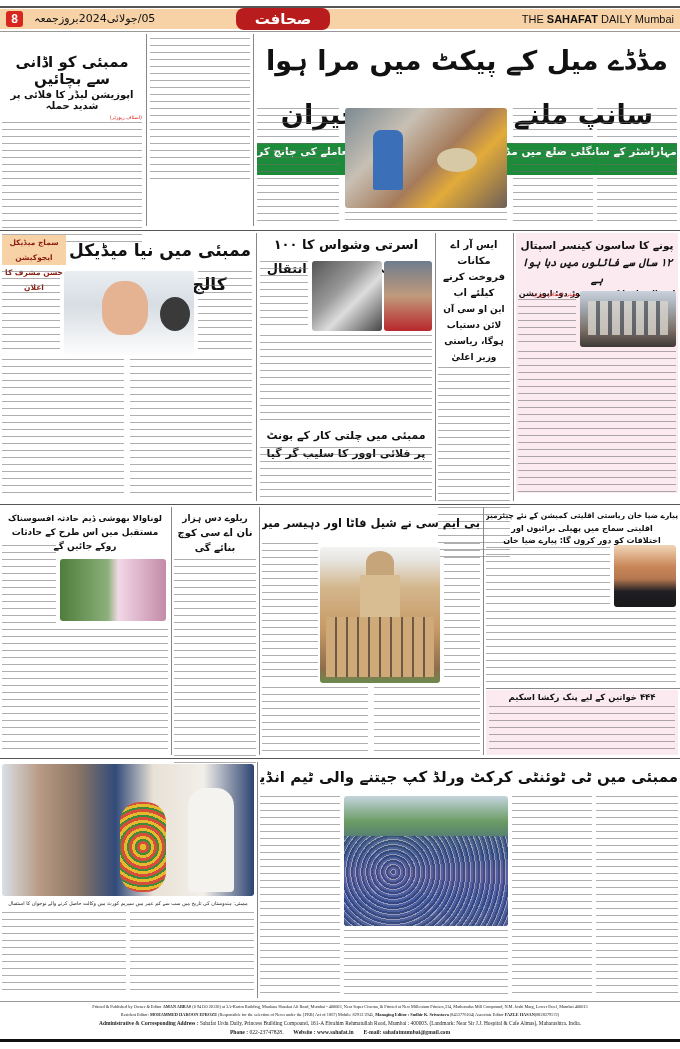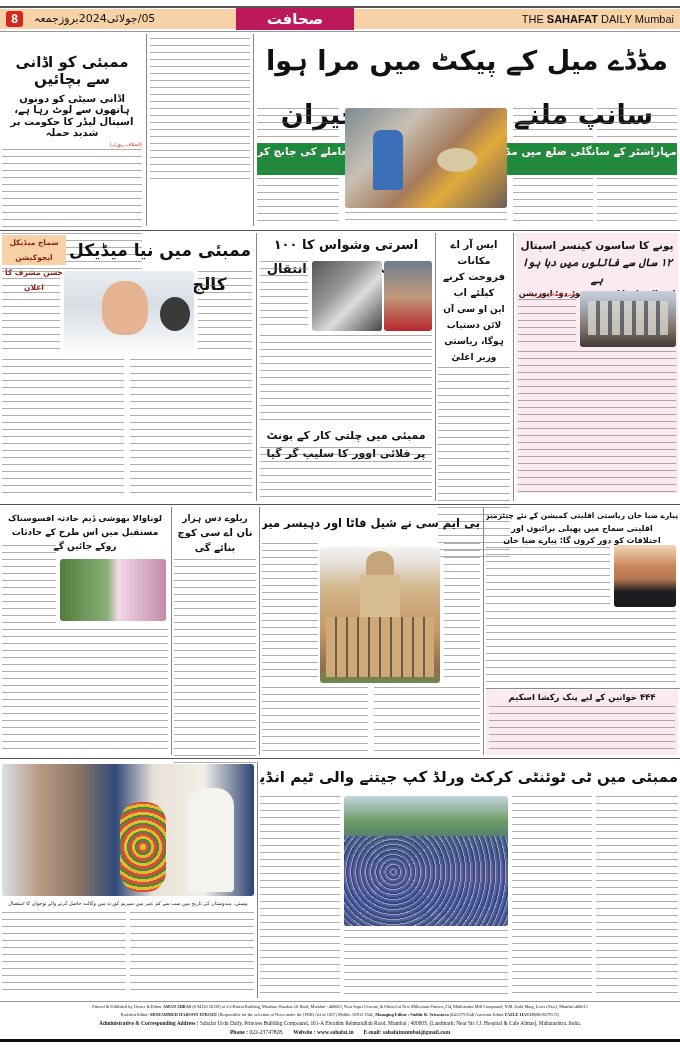--- a/index.html
+++ b/index.html
@@ -4,21 +4,21 @@
 <style>
   * { box-sizing: border-box; margin: 0; padding: 0; }
   html, body { width: 680px; height: 1049px; background: #fff; overflow: hidden; }
   body { font-family: "DejaVu Sans", sans-serif; color: #111; position: relative; }
   .abs { position: absolute; }
   .urdu { direction: rtl; text-align: right; font-family: "DejaVu Sans", sans-serif; }
   .rule-top { left: 0; top: 6px; width: 680px; height: 2px; background: #555; }
   .mast { left: 0; top: 9px; width: 680px; height: 20px; background: #f7d2a6; }
   .pg { left: 6px; top: 11px; width: 17px; height: 16px; background: #d7261e; color: #fff; font-weight: bold; font-size: 12px; text-align: center; line-height: 16px; border-radius: 3px; font-family: "Liberation Sans", sans-serif; }
   .date { left: 34px; top: 10px; font-size: 11px; line-height: 18px; direction: rtl; }
-  .logo { left: 236px; top: 8px; width: 118px; height: 22px; background: #be185d; color: #fff; font-size: 15px; text-align: center; line-height: 22px; border-radius: 0; font-weight: bold; }
+  .logo { left: 236px; top: 8px; width: 94px; height: 22px; background: #b91c1c; color: #fff; font-size: 15px; text-align: center; line-height: 22px; border-radius: 8px; font-weight: bold; }
   .brand { right: 6px; top: 10px; font-size: 11px; line-height: 18px; font-family: "Liberation Sans", sans-serif; color: #111; }
   .brand b { font-weight: bold; }
   .hline { height: 1px; background: #555; }
   .vline { width: 1px; background: #888; }
   .hd { direction: rtl; text-align: center; font-weight: bold; color: #111; line-height: 1.15; }
   .lines { background: repeating-linear-gradient(to bottom, #6c6c6c 0 1px, transparent 1px 7px); opacity: .55; }
   .green { background: #1d8c3a; color: #fff; }
   .photo { overflow: hidden; border-radius: 3px; }
   .cap { font-size: 5px; line-height: 6px; direction: rtl; color: #222; }
   .pinkbox { background: #fbeaf0; }
@@ -32,22 +32,21 @@
 <div class="abs rule-top"></div>
 <div class="abs mast"></div>
 <div class="abs pg">8</div>
 <div class="abs date">05/جولائی2024بروزجمعہ</div>
 <div class="abs logo">صحافت</div>
 <div class="abs brand"><span>THE </span><b>SAHAFAT</b><span> DAILY Mumbai</span></div>
 <div class="abs hline" style="left:0;top:31px;width:680px;background:#999;"></div>
 
 <div class="abs" style="left:2px;top:34px;width:140px;height:195px;">
   <div class="hd" style="font-size:15px;margin-top:20px;">ممبئی کو اڈانی سے بچائیں</div>
-  <div class="hd" style="font-size:10px;margin-top:4px;">اڈانی سیٹی کو دونوں ہاتھوں سے لوٹ رہا ہے،</div>
-  <div class="hd" style="font-size:10px;">اسپتال لیڈر کا حکومت پر شدید حملہ</div>
+  <div class="hd" style="font-size:10px;">اپوزیشن لیڈر کا فلائی پر شدید حملہ</div>
   <div class="urdu" style="font-size:5px;color:#d7261e;margin-top:2px;">(اسٹاف رپورٹر)</div>
   <div class="lines" style="height:120px;margin-top:2px;"></div>
 </div>
 <div class="abs vline" style="left:146px;top:34px;height:192px;"></div>
 
 <div class="abs" style="left:150px;top:34px;width:100px;height:195px;">
   <div class="lines" style="height:142px;margin-top:4px;"></div>
 </div>
 <div class="abs vline" style="left:253px;top:34px;height:192px;"></div>
 

